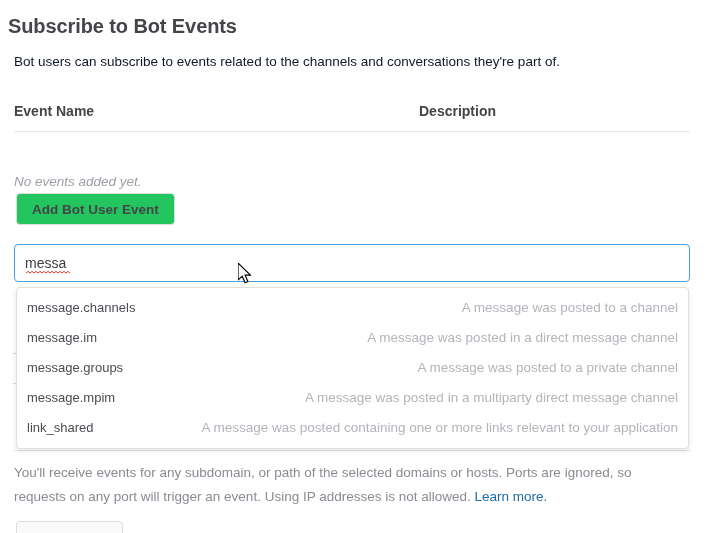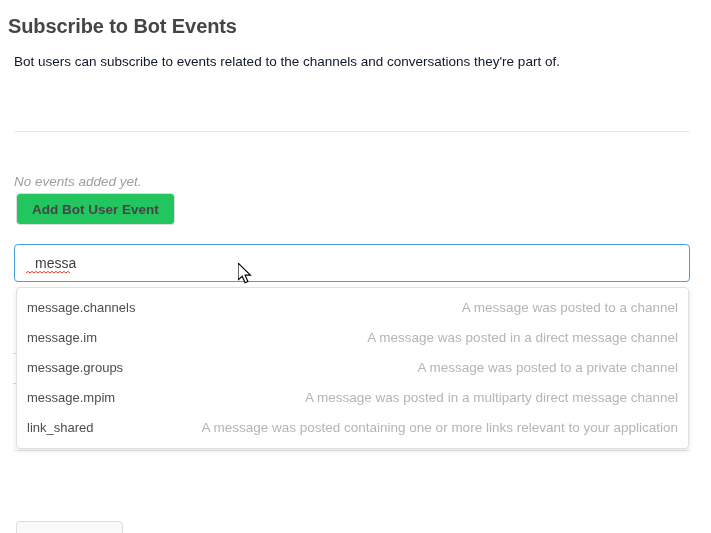--- a/index.html
+++ b/index.html
@@ -122,21 +122,21 @@
   }
 
   
   .event-search-input {
     position: absolute;
     left: 14px;
     top: 244px;
     width: 676px;
     height: 38px;
     box-sizing: border-box;
-    padding: 0 20px;
+    padding: 0 10px;
     background: #ffffff;
     border: 1px solid #4a9fd8;
     border-radius: 4px;
     font-family: "Liberation Sans", sans-serif;
     font-size: 14px;
     color: #3d3d42;
     outline: none;
   }
   .spell-underline {
     position: absolute;
@@ -240,20 +240,24 @@
 </style>
 </head>
 <body>
 
 <div class="page">
 
   <div class="page-title">Subscribe to Bot Events</div>
 
   <div class="page-subtitle">Bot users can subscribe to events related to the channels and conversations they're part of.</div>
 
+  <div class="table-head">
+    <div class="col-event-name">Event Name</div>
+    <div class="col-description">Description</div>
+  </div>
   <div class="table-head-rule"></div>
 
   <div class="empty-state">No events added yet.</div>
 
   <button class="add-event-button">Add Bot User Event</button>
 
   <div class="ghost-rule" style="top:353px;"></div>
   <div class="ghost-rule" style="top:383px;"></div>
 
   <input class="event-search-input" type="text" spellcheck="false" value="messa" style="">
@@ -286,20 +290,23 @@
 
     <div class="dropdown-item">
       <span class="dd-name">link_shared</span>
       <span class="dd-desc">A message was posted containing one or more links relevant to your application</span>
     </div>
 
   </div>
 
   <div class="section-divider"></div>
 
+  <div class="footer-note">
+    <span>You'll receive events for any subdomain, or path of the selected domains or hosts. Ports are ignored, so requests on any port will trigger an event. Using IP addresses is not allowed. </span><a class="learn-more-link">Learn more.</a>
+  </div>
 
   <button class="save-button-clipped"></button>
 
   <svg class="mouse-cursor" viewBox="0 0 16 24">
     <polygon points="0,0 0,17 4.2,13.2 7.1,19.8 9.9,18.5 7.1,12.2 12.4,12.1" fill="#ffffff" stroke="#000000" stroke-width="1.2" stroke-linejoin="miter"></polygon>
   </svg>
 
 </div>
 
 </body></html>

